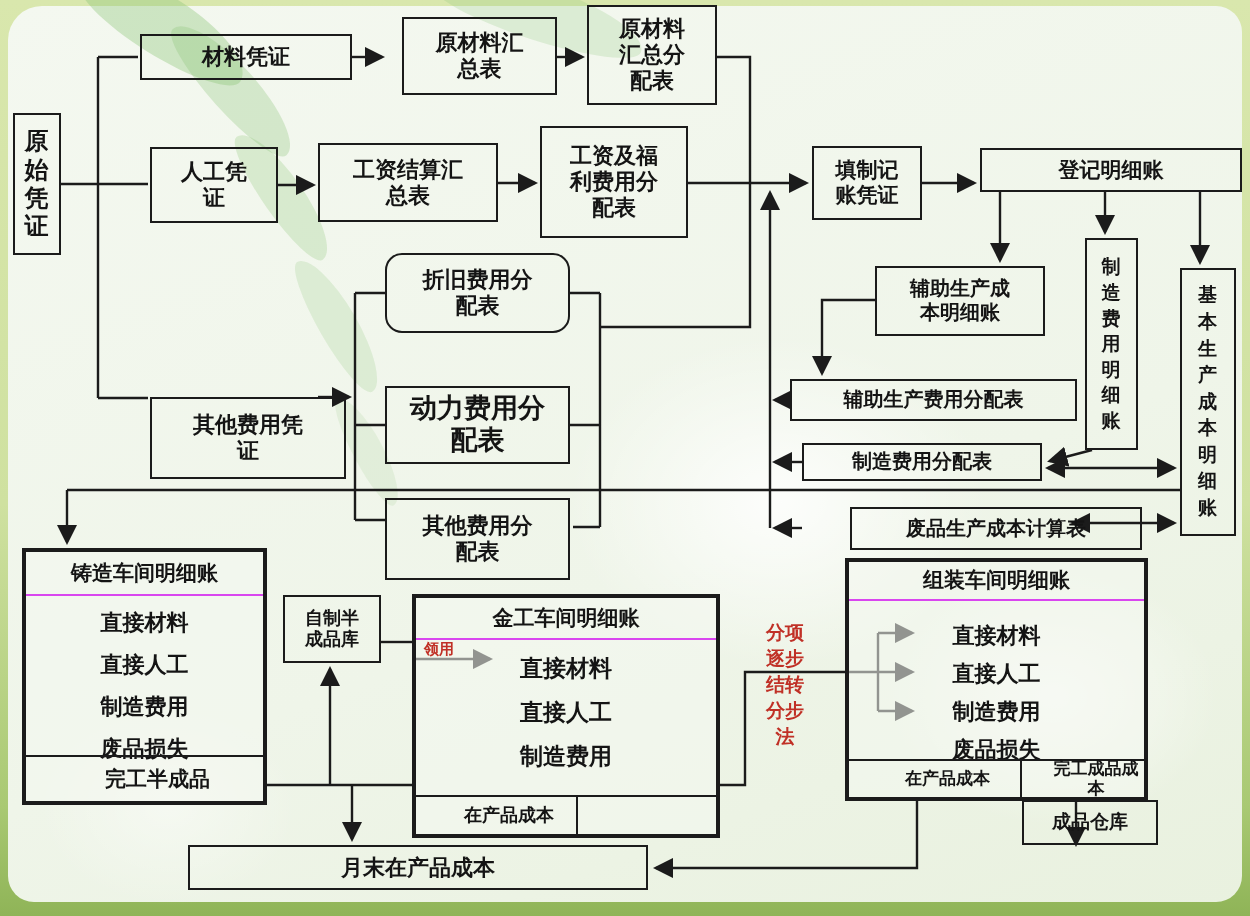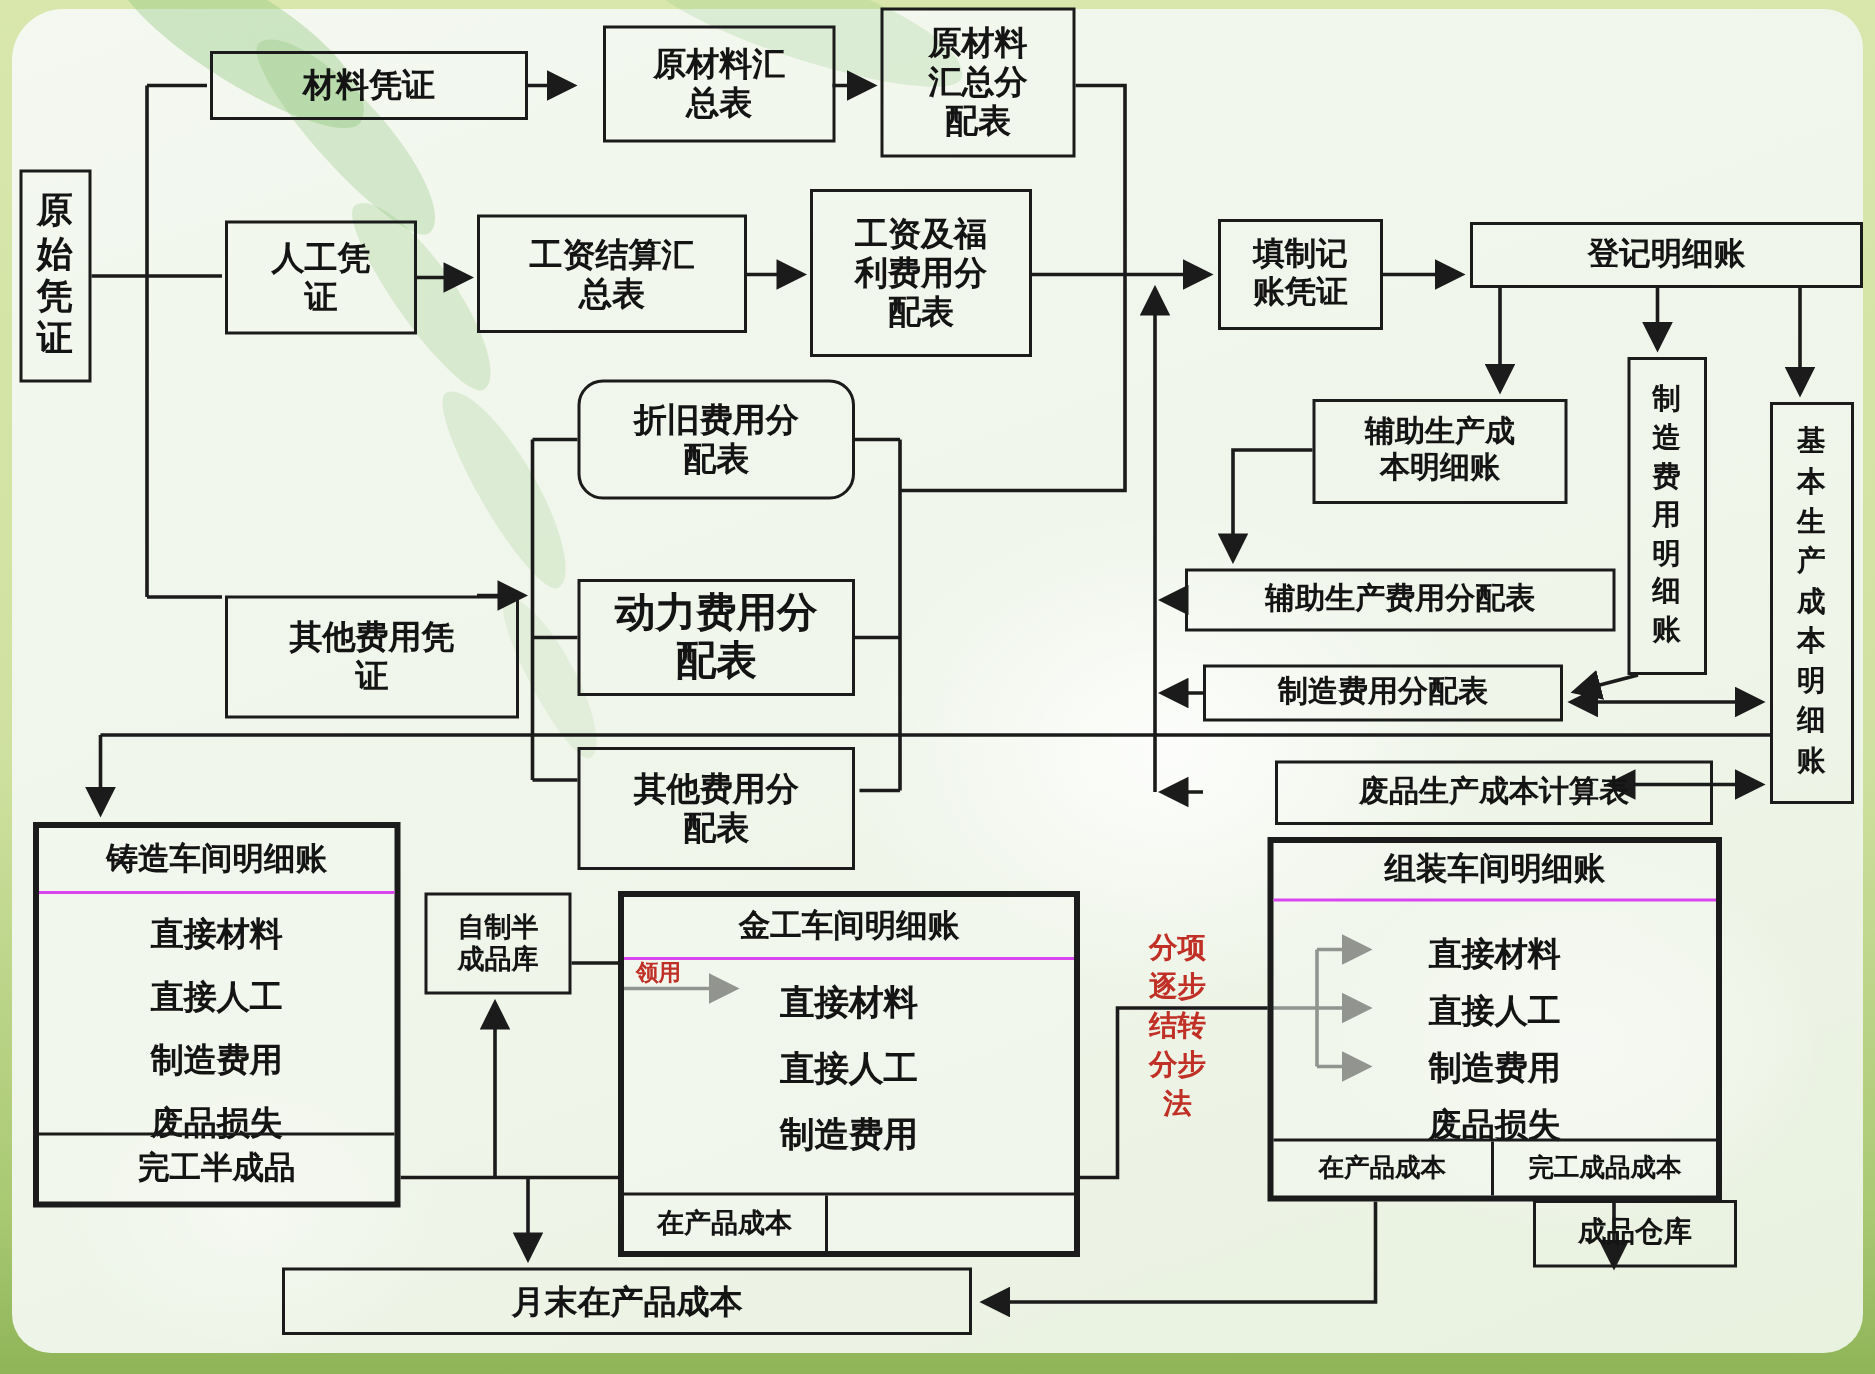--- a/index.html
+++ b/index.html
@@ -24,21 +24,21 @@
     font-weight:bold;white-space:pre-line;line-height:1.18;
     background:transparent;box-sizing:border-box;
   }
   .bold-box{border-width:4px;background:rgba(244,248,240,.55);}
   .vtext{letter-spacing:1px;}
   .ledger-title{position:absolute;left:0;right:0;top:0;display:flex;align-items:center;justify-content:center;
     font-weight:bold;border-bottom:2px solid #d946ef;}
   .ledger-items{position:absolute;left:0;right:0;text-align:center;font-weight:bold;white-space:pre-line;}
   .ledger-footer{position:absolute;left:0;right:0;bottom:0;display:flex;border-top:2px solid #1b1b1b;
     font-weight:bold;align-items:stretch;}
-  .cell{display:flex;align-items:center;justify-content:center;}
+  .cell{display:flex;align-items:center;justify-content:center;padding-left:26px;}
   .red{color:#c03026;}
   .note{position:absolute;text-align:center;font-weight:bold;white-space:pre-line;}
 </style>
 </head>
 <body>
 
 <div id="panel">
 
   <div>
     <div class="leaf" style="left:60px;top:-10px;width:190px;height:60px;transform:rotate(32deg);"></div>

